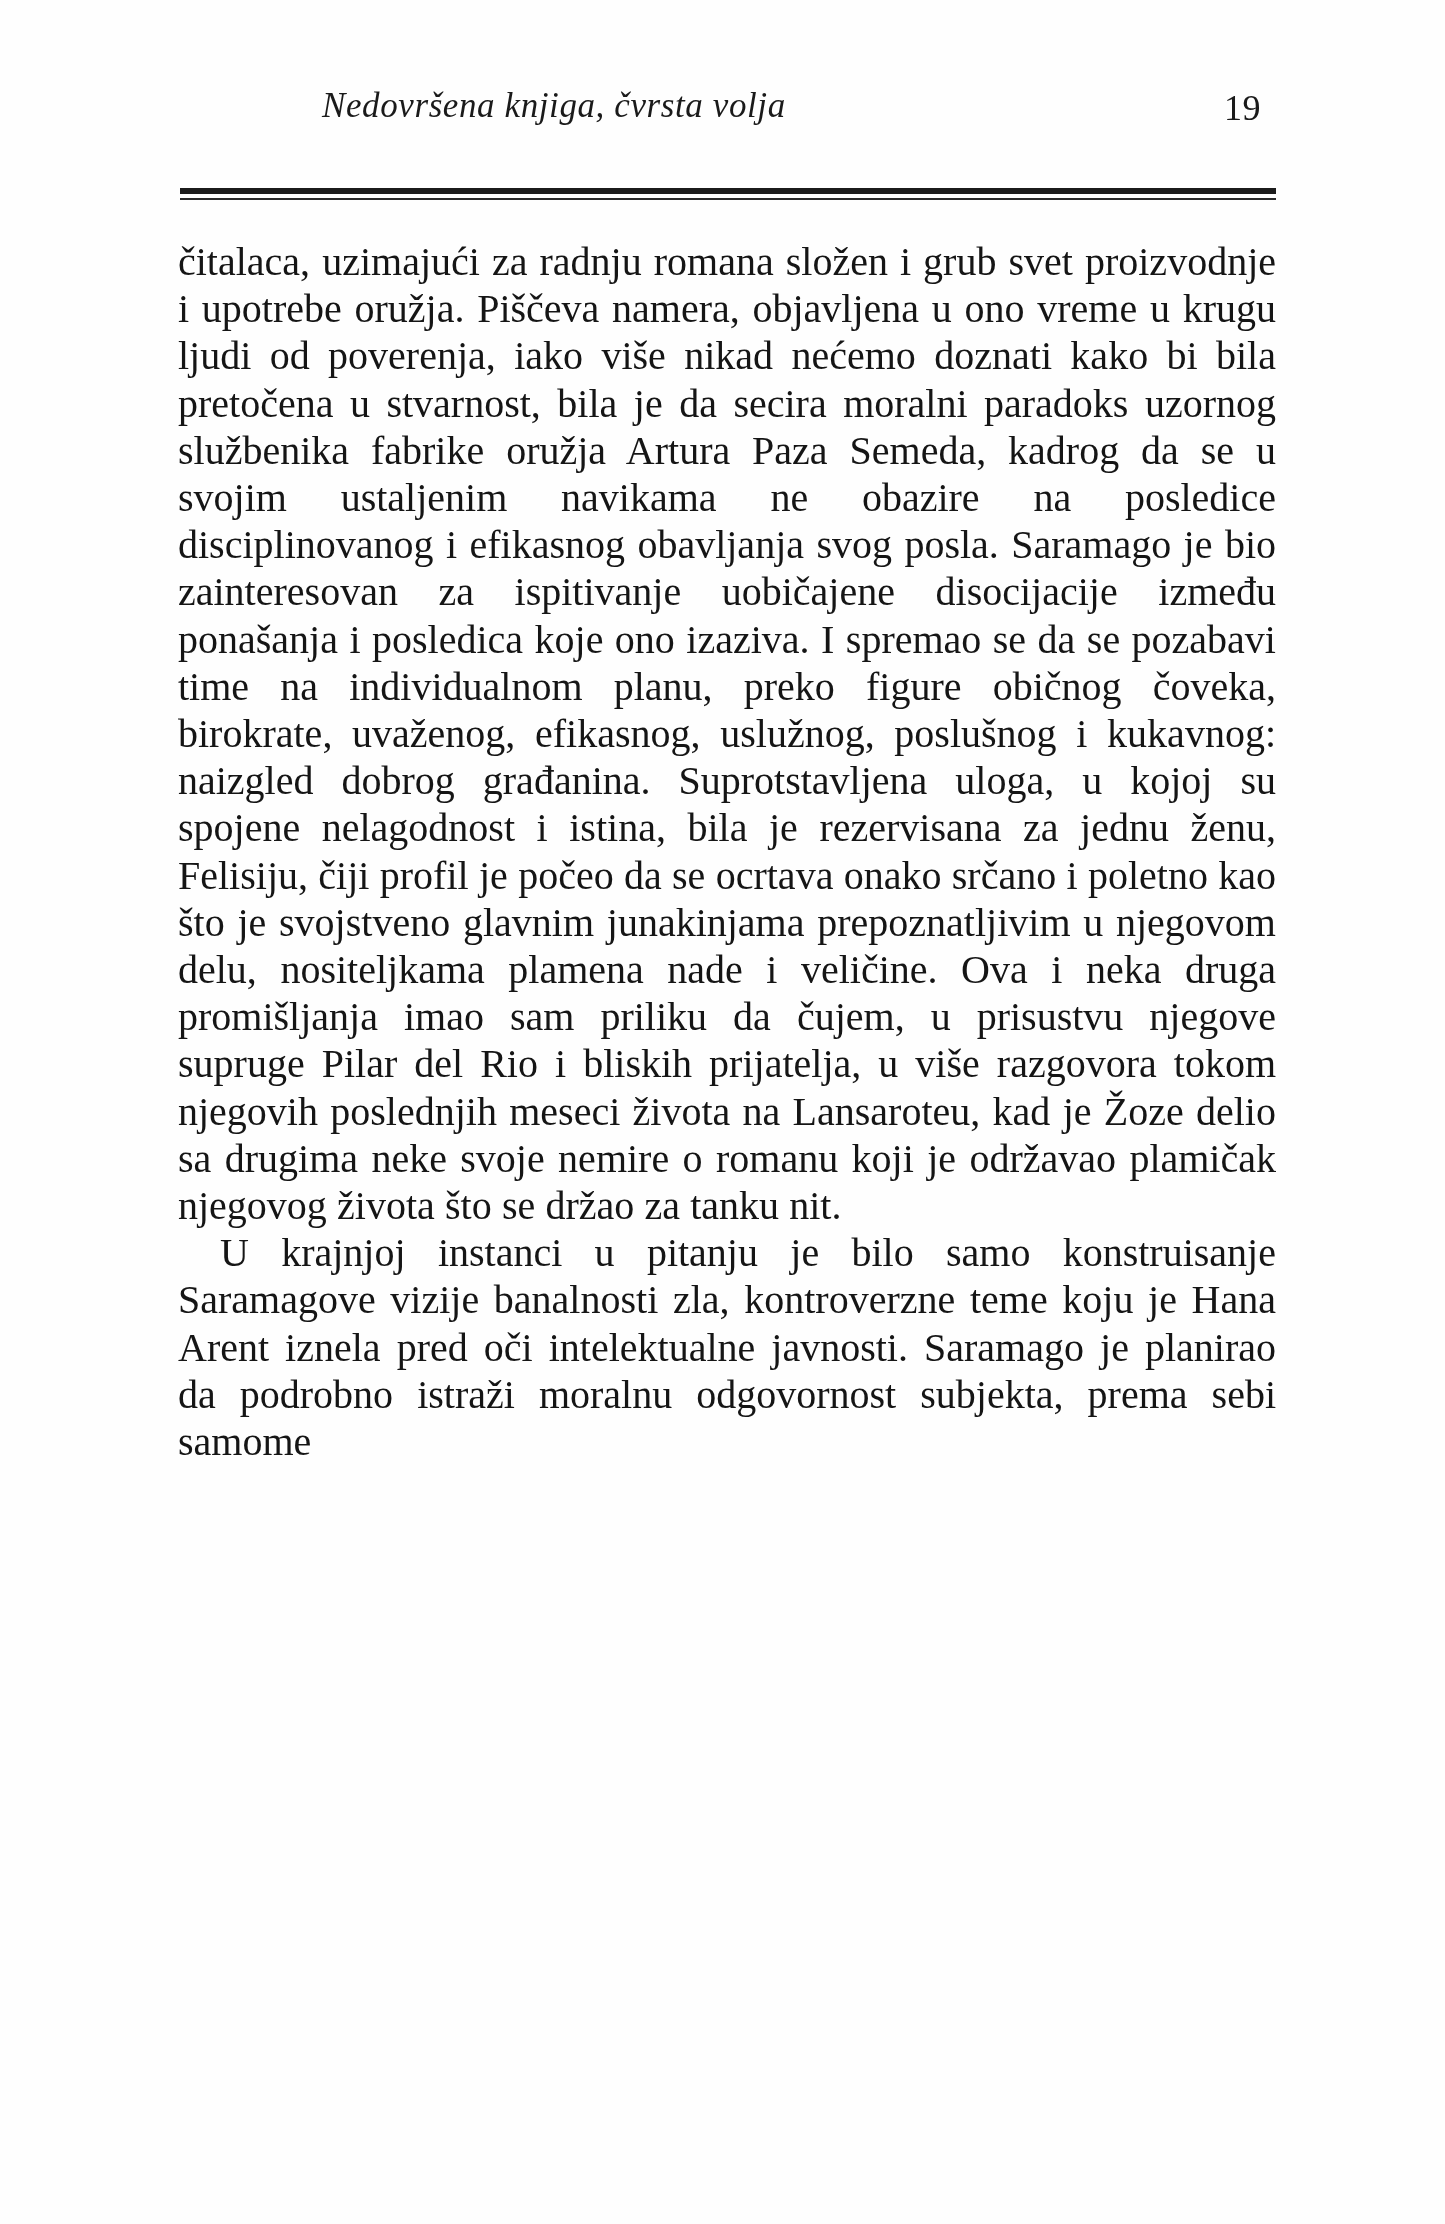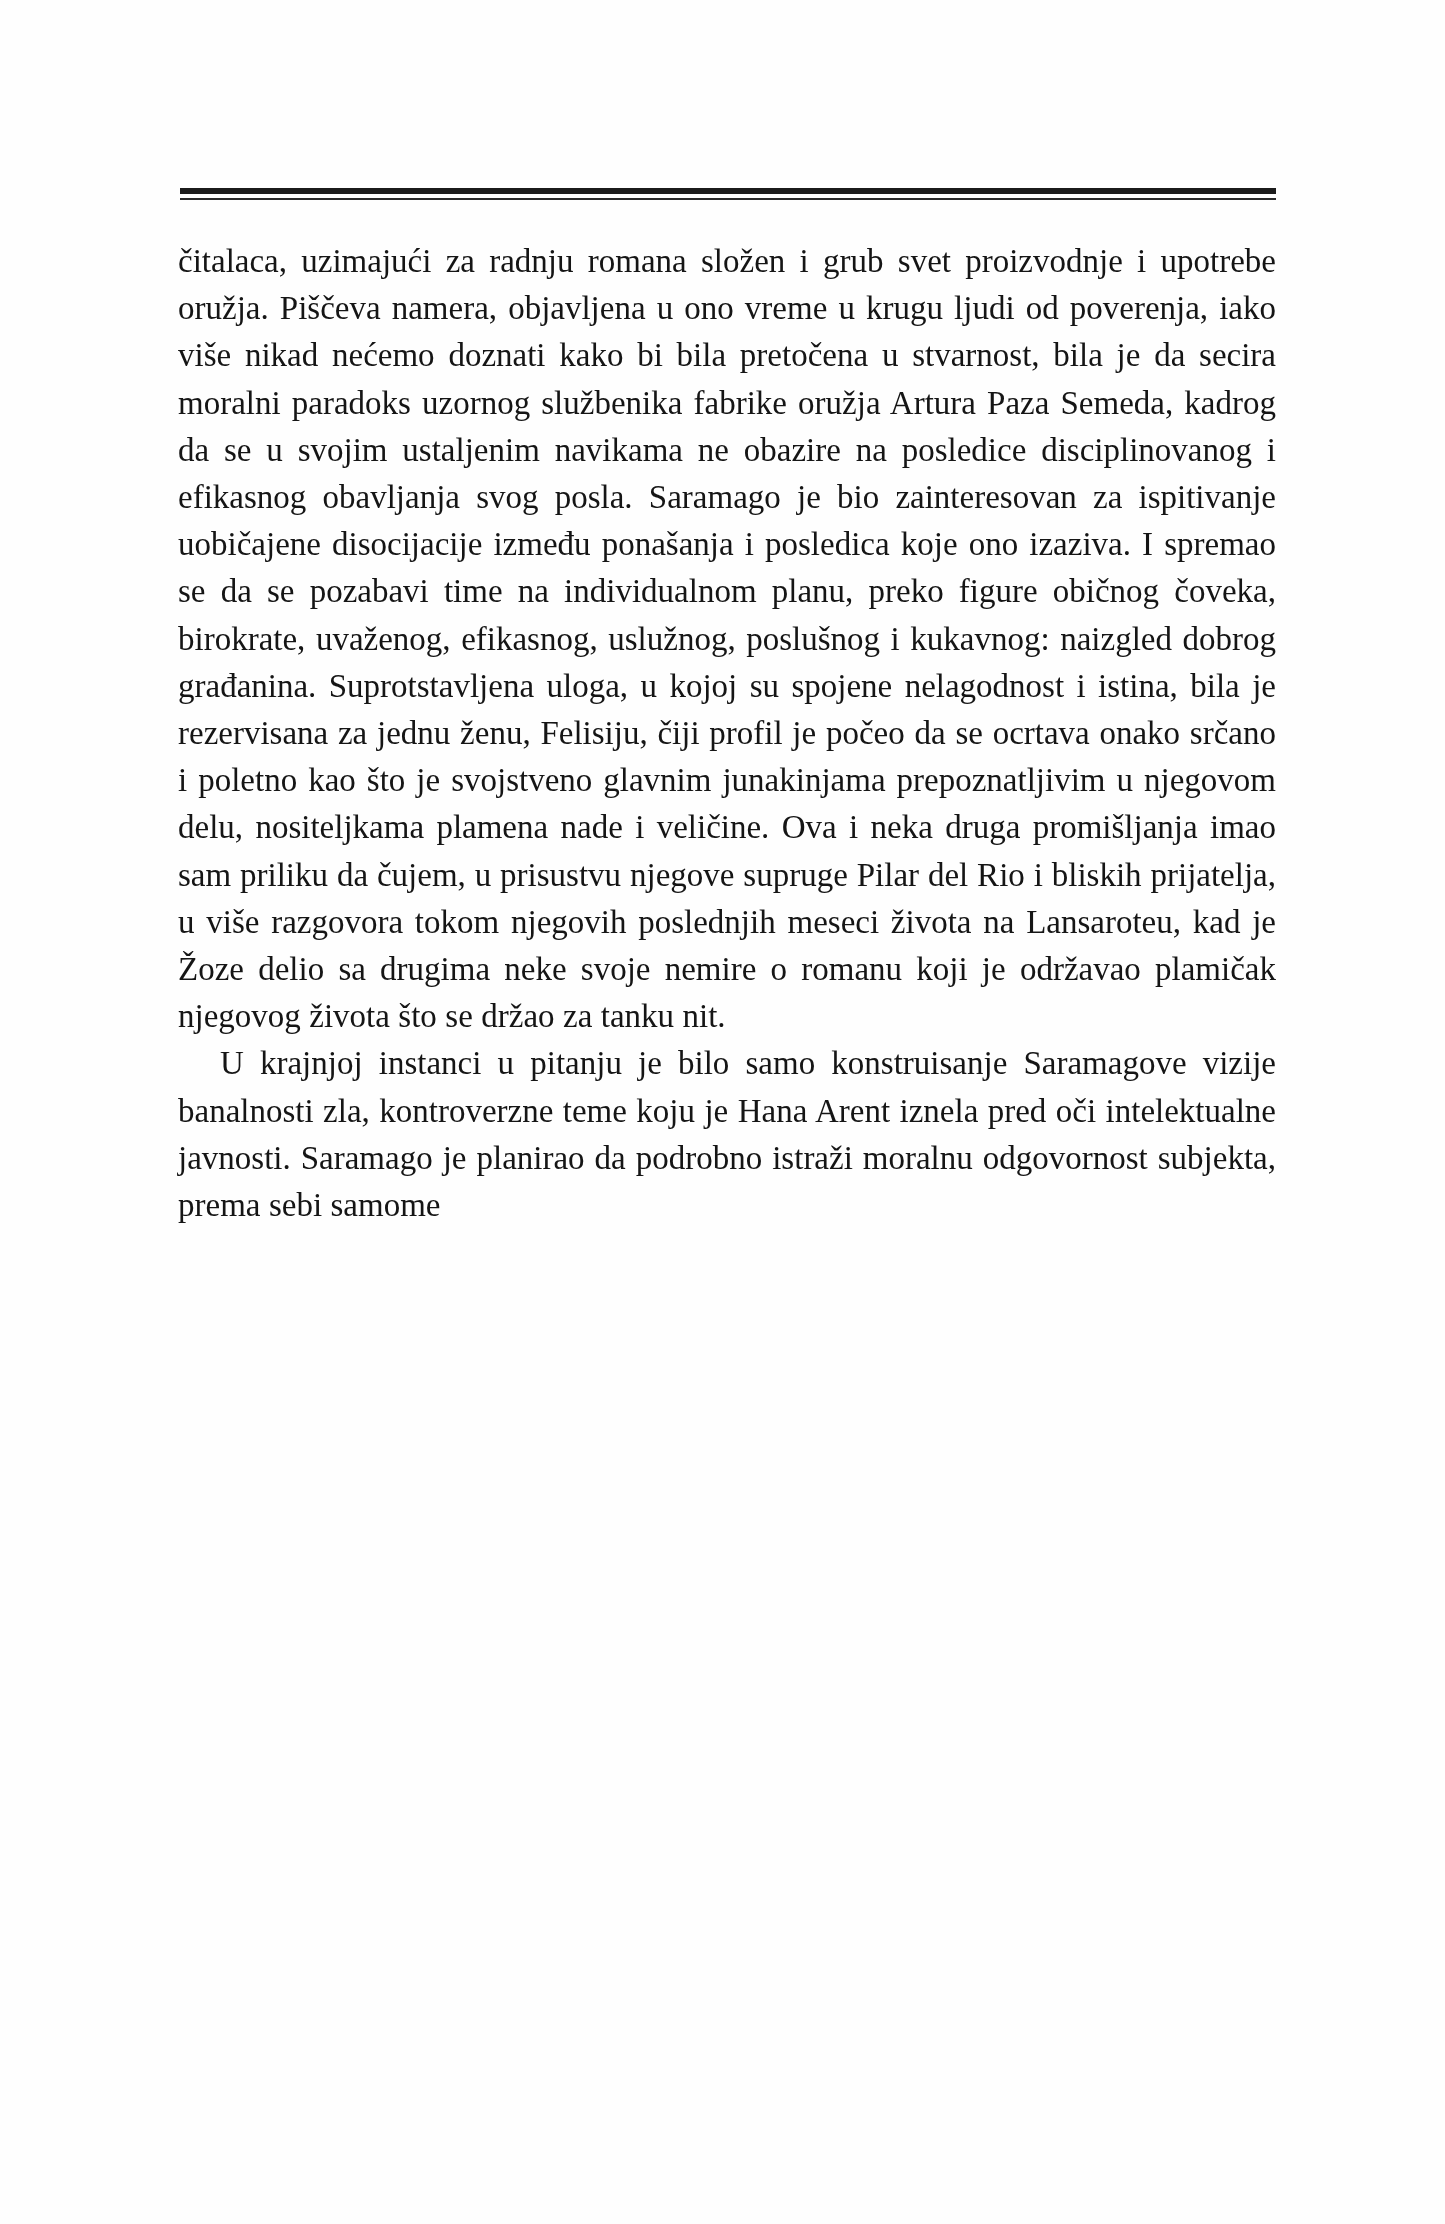--- a/index.html
+++ b/index.html
@@ -66,38 +66,42 @@
 
   
   .body-text {
     position: absolute;
     left: 178px;
     top: 238px;
     width: 1098px;
   }
   .para {
     margin: 0;
-    font-size: 33px;
+    font-size: 40px;
     line-height: 47.2px;
     text-align: justify;
     text-align-last: left;
     color: #151515;
     -webkit-hyphens: none;
     hyphens: none;
     word-spacing: 0.2px;
   }
   .para.indent {
     text-indent: 42px;
   }
 </style>
 </head>
 <body>
 
 <div class="page">
 
+  <div class="running-head">
+    <div class="running-head-title">Nedovršena knjiga, čvrsta volja</div>
+    <div class="running-head-folio">19</div>
+  </div>
 
   <div class="rule-block">
     <div class="rule-thick"></div>
     <div class="rule-gap"></div>
     <div class="rule-thin"></div>
   </div>
 
   <div class="body-text">
     <p class="para">čitalaca, uzimajući za radnju romana složen i grub svet proizvodnje i upotrebe oružja. Piščeva namera, objavljena u ono vreme u krugu ljudi od poverenja, iako više nikad nećemo doznati kako bi bila pretočena u stvarnost, bila je da secira moralni paradoks uzornog službenika fabrike oružja Artura Paza Semeda, kadrog da se u svojim ustaljenim navikama ne obazire na posledice disciplinovanog i efikasnog obavljanja svog posla. Saramago je bio zainteresovan za ispitivanje uobičajene disocijacije između ponašanja i posledica koje ono izaziva. I spremao se da se pozabavi time na individualnom planu, preko figure običnog čoveka, birokrate, uvaženog, efikasnog, uslužnog, poslušnog i kukavnog: naizgled dobrog građanina. Suprotstavljena uloga, u kojoj su spojene nelagodnost i istina, bila je rezervisana za jednu ženu, Felisiju, čiji profil je počeo da se ocrtava onako srčano i poletno kao što je svojstveno glavnim junakinjama prepoznatljivim u njegovom delu, nositeljkama plamena nade i veličine. Ova i neka druga promišljanja imao sam priliku da čujem, u prisustvu njegove supruge Pilar del Rio i bliskih prijatelja, u više razgovora tokom njegovih poslednjih meseci života na Lansaroteu, kad je Žoze delio sa drugima neke svoje nemire o romanu koji je održavao plamičak njegovog života što se držao za tanku nit.</p>
     <p class="para indent">U krajnjoj instanci u pitanju je bilo samo konstruisanje Saramagove vizije banalnosti zla, kontroverzne teme koju je Hana Arent iznela pred oči intelektualne javnosti. Saramago je planirao da podrobno istraži moralnu odgovornost subjekta, prema sebi samome</p>

